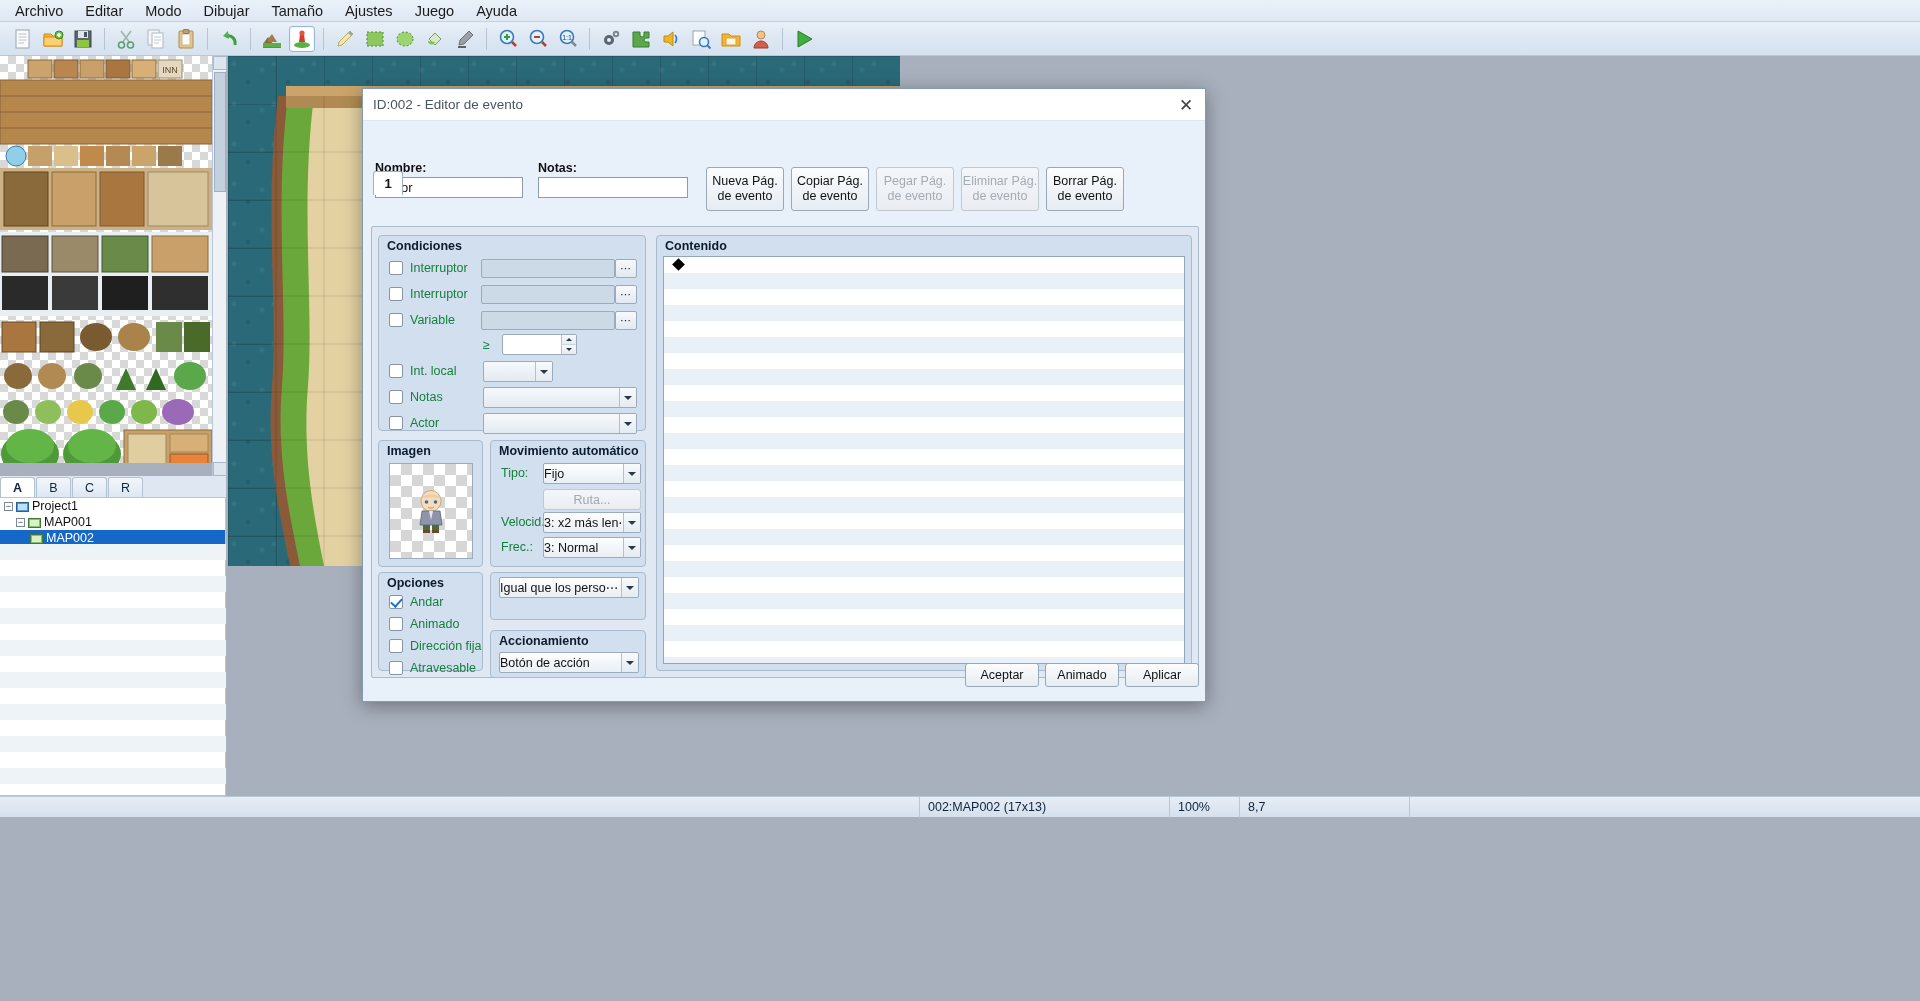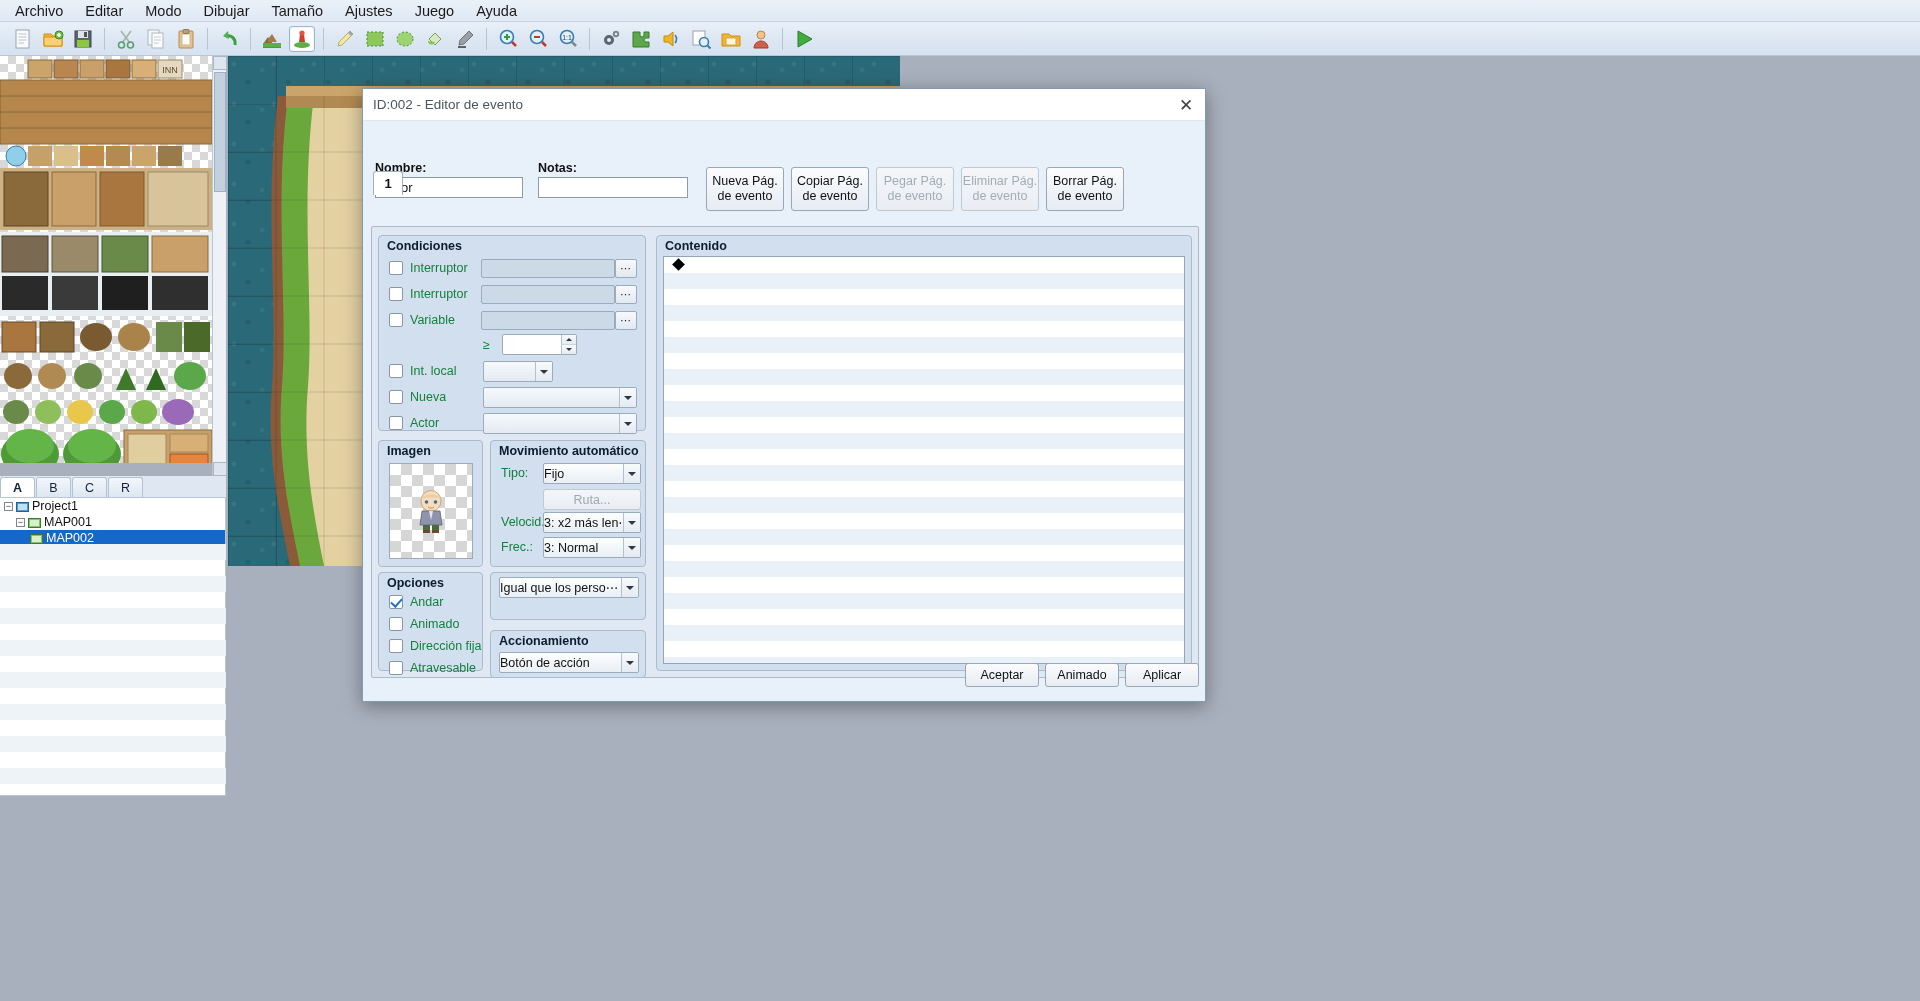--- a/index.html
+++ b/index.html
@@ -639,20 +639,28 @@
             <line x1="0" y1="336" x2="672" y2="336"></line>
           <line x1="0" y1="384" x2="672" y2="384"></line>
             <line x1="0" y1="432" x2="672" y2="432"></line>
           <line x1="0" y1="480" x2="672" y2="480"></line>
           <line x1="48" y1="0" x2="48" y2="510"></line>
         </g>
       </svg>
     </div>
   </div>
 
+  <div class="statusbar">
+    <div class="sbar">
+      <div class="scell" style="width:920px;border-right:1px solid #b9c6d6;"></div>
+      <div class="scell" style="width:250px;">002:MAP002  (17x13)</div>
+      <div class="scell" style="width:70px;">100%</div>
+      <div class="scell" style="width:170px;">8,7</div>
+    </div>
+  </div>
 
   <div class="dialog">
 
     <div class="dlg-title">
       <span>ID:002 - Editor de evento</span>
     </div>
     <div class="dlg-close">✕</div>
 
     <div class="dlg-head">
       <div class="fld-label" style="left:12px; top:40px;">Nombre:</div>
@@ -717,21 +725,21 @@
         <div class="cb" style="left:10px; top:128px;"></div>
         <div class="cblabel" style="left:31px; top:128px;">Int. local</div>
         <div class="combo empty" style="left:104px; top:125px; width:70px; height:21px;">
           <span></span>
           <span class="caret">
               <i></i>
             </span>
         </div>
 
         <div class="cb" style="left:10px; top:154px;"></div>
-        <div class="cblabel" style="left:31px; top:154px;">Nueva</div>
+        <div class="cblabel" style="left:31px; top:154px;">Notas</div>
         <div class="combo empty" style="left:104px; top:151px; width:154px; height:21px;">
           <span></span>
           <span class="caret">
               <i></i>
             </span>
         </div>
 
         <div class="cb" style="left:10px; top:180px;"></div>
         <div class="cblabel" style="left:31px; top:180px;">Actor</div>
         <div class="combo empty" style="left:104px; top:177px; width:154px; height:21px;">

